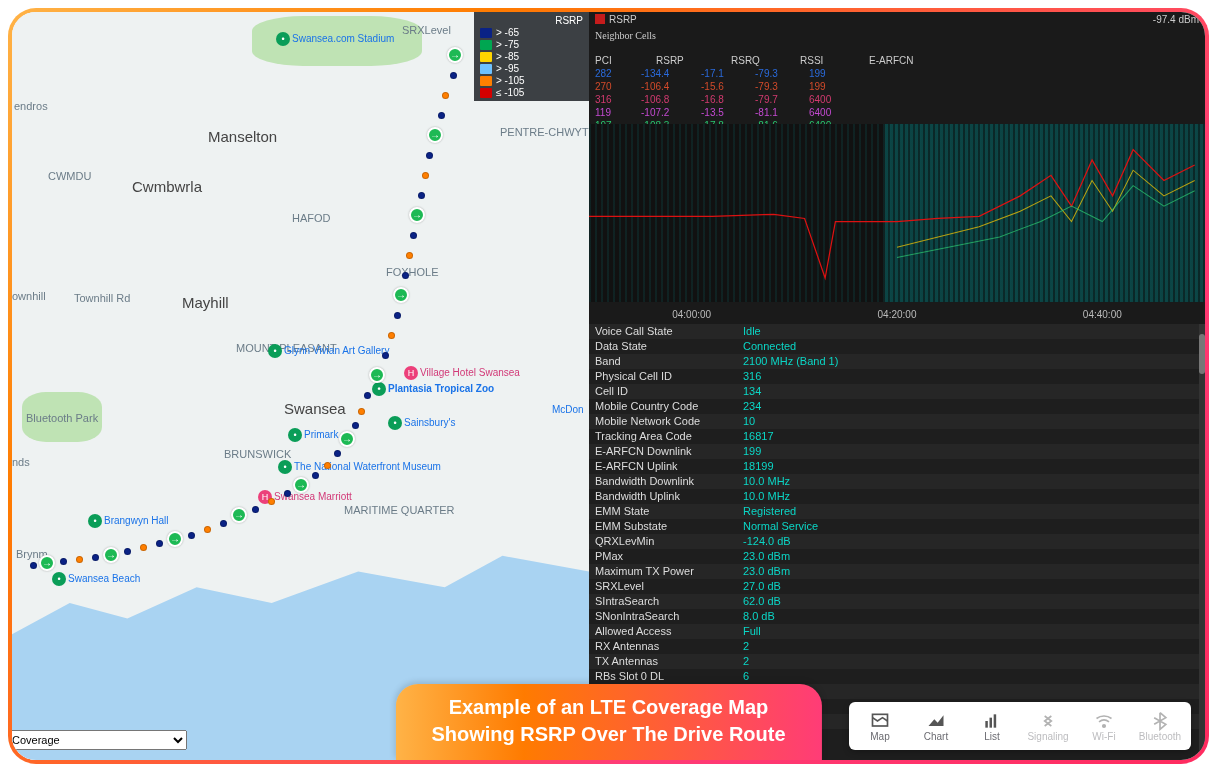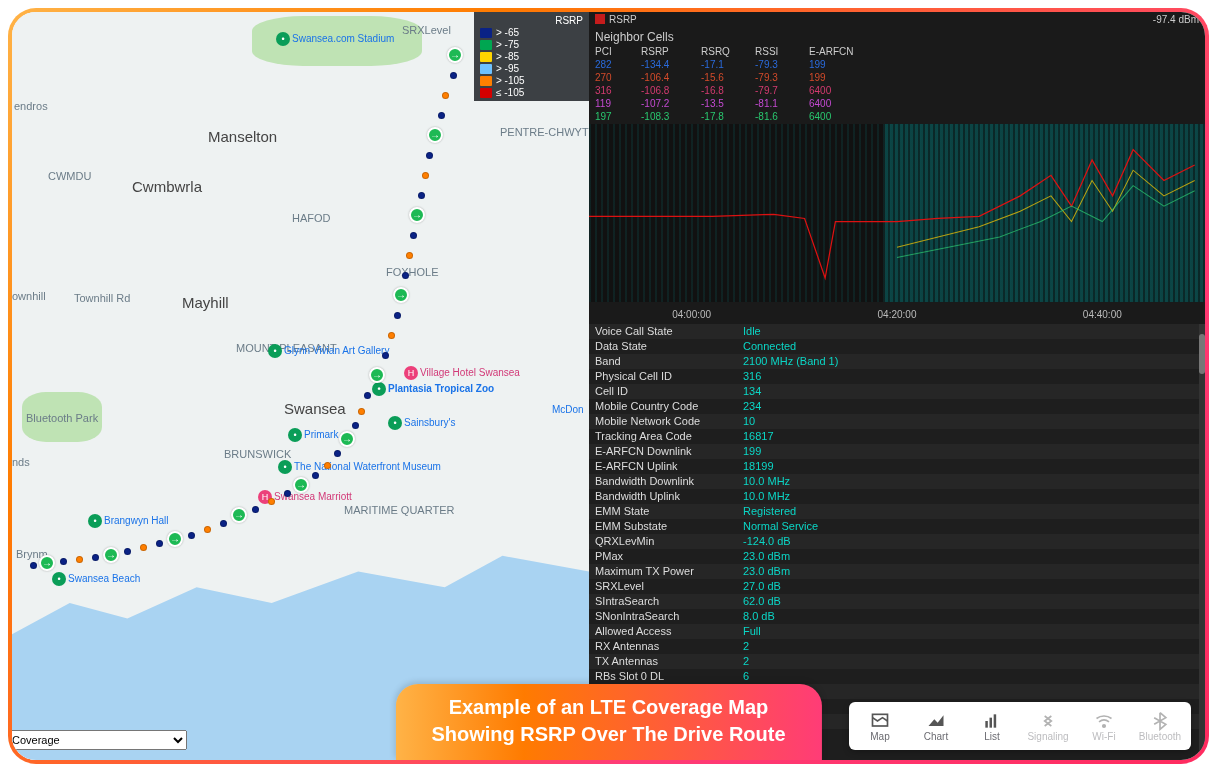--- a/index.html
+++ b/index.html
@@ -28,23 +28,23 @@
   .legend-title { text-align: right; padding: 1px 6px; font-size:10px; }
   .legend-row { display:flex; align-items:center; padding:0 6px; line-height:12px;}
   .legend-sw { width:12px; height:10px; margin-right:4px; border-radius:1px;}
   .map-select { position:absolute; bottom:10px; left:-5px; }
   .map-select select { width:180px; font-size:11px; height:20px; }
   
   .chart { grid-row: 1; grid-column: 2; background: #1a1a1a; color:#fff; position:relative; overflow:hidden; }
   .chart-header { position:absolute; top:2px; left:6px; right:6px; display:flex; font-size:10px; color:#ccc;}
   .chart-header .sw { width:10px; height:10px; background:#c51c1c; margin-right:4px; }
   .nb-table { position:absolute; top:18px; left:6px; font-size:10px; }
-  .nb-title { color:#ccc; margin-bottom:1px; font-size:12px;}
+  .nb-title { color:#ccc; margin-bottom:13px; font-size:10px;font-family:Liberation Serif, serif;}
   .nb-row { display:grid; grid-template-columns: 46px 60px 54px 54px 54px; line-height:13px;}
-  .nb-head { color:#ccc; }
+  .nb-head { color:#ccc;gap:15px; }
   .plot { position:absolute; top:112px; left:0; right:0; bottom:22px; background:#111; overflow:hidden;}
   .stripes { position:absolute; inset:0; background: repeating-linear-gradient(90deg, #0f2a2a 0 2px, #111 2px 6px); opacity:.7;}
   .stripes.dense { left:48%; background: repeating-linear-gradient(90deg, #0b4a4a 0 3px, #0a2a2a 3px 5px); opacity:.9;}
   .trace { position:absolute; inset:0; }
   .xaxis { position:absolute; bottom:4px; left:0; right:0; display:flex; justify-content:space-around; font-size:10px; color:#bbb;}
   
   .params { grid-row: 2; grid-column: 2; background:#1e1e1e; color:#ccc; font-size:11px; overflow:auto; position:relative;}
   .prow { display:grid; grid-template-columns: 148px 1fr; padding:0 6px; line-height:15px;}
   .prow:nth-child(odd){ background:#262626; }
   .pkey { color:#ddd; }

